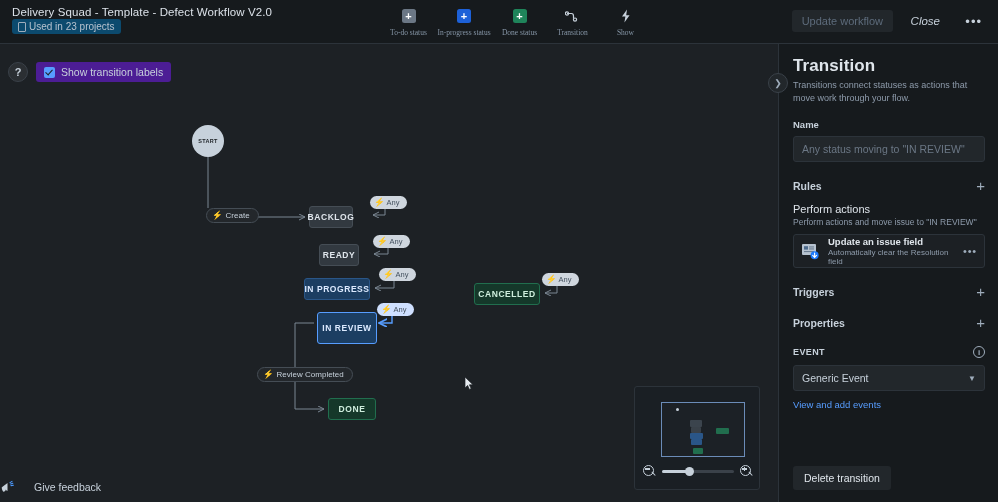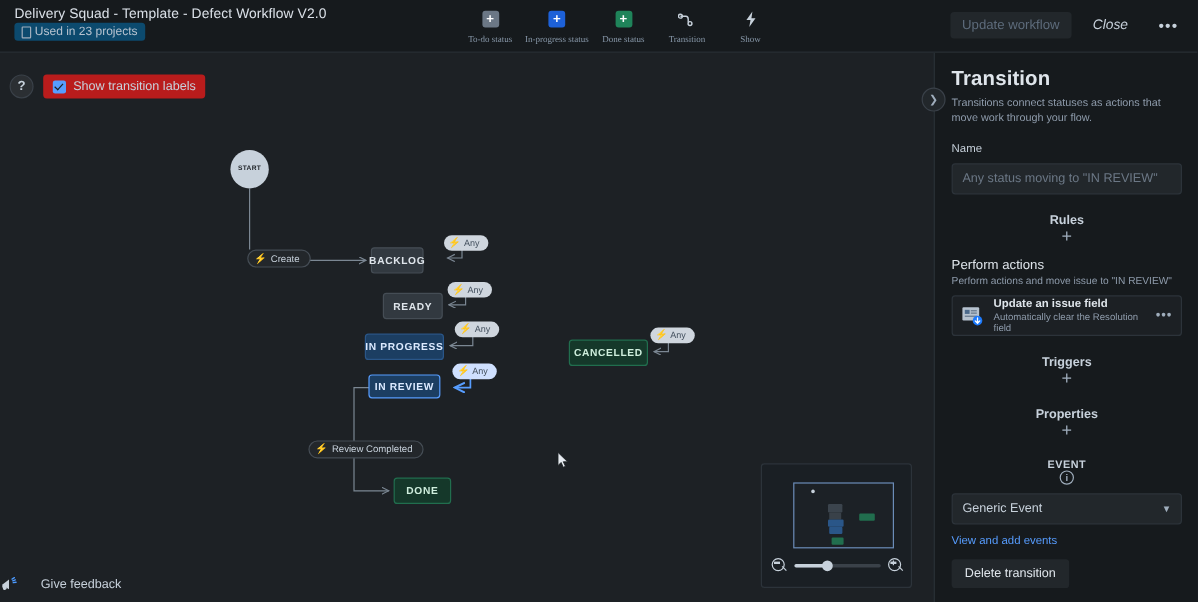--- a/index.html
+++ b/index.html
@@ -88,21 +88,21 @@
   }
   .help-btn {
     width: 20px; height: 20px; border-radius: 50%;
     background: #2b2f33; color: #c7d1db;
     display: flex; align-items: center; justify-content: center;
     font-size: 11px; font-weight: 700; cursor: pointer;
     border: 1px solid #3a4149;
   }
   .chk-wrap {
     display: flex; align-items: center; gap: 6px;
-    background: #b91c1c; border-radius: 3px;
+    background: #4c1d95; border-radius: 3px;
     padding: 4px 8px; cursor: pointer;
   }
   .chk-box {
     width: 11px; height: 11px; border-radius: 2px;
     background: #579dff; position: relative; flex: none;
   }
   .chk-box:after {
     content: ""; position: absolute; left: 3.2px; top: 1.2px;
     width: 3.2px; height: 6px;
     border: solid #1d2125; border-width: 0 1.6px 1.6px 0;
@@ -211,30 +211,30 @@
   .collapse-btn {
     position: absolute; left: -11px; top: 29px;
     width: 20px; height: 20px; border-radius: 50%;
     background: #22272b; border: 1px solid #3a4149;
     color: #9fadbc; display: flex; align-items: center; justify-content: center;
     font-size: 9px; cursor: pointer; z-index: 5;
   }
   .pbody { position: absolute; left: 0; top: 0; width: 220px; padding: 12px 14px 0 14px; }
   .p-title { font-size: 17px; font-weight: 700; color: #dfe5eb; letter-spacing: .1px; }
   .p-desc { font-size: 9px; color: #8e9bab; line-height: 1.45; margin-top: 3px; }
-  .p-lbl { font-size: 9.5px; font-weight: 400; color: #c7d1db; margin-top: 14px; }
+  .p-lbl { font-size: 9.5px; font-weight: 700; color: #c7d1db; margin-top: 14px; }
   .p-input {
     margin-top: 6px; height: 26px; width: 192px;
     background: #22272b; border: 1px solid #2c333a; border-radius: 3px;
     display: flex; align-items: center; padding: 0 8px;
     font-size: 10.5px; color: #6b7785; cursor: text;
   }
   .p-sec {
     margin-top: 16px; width: 192px;
-    display: flex; align-items: center; justify-content: space-between; flex-direction: column;
+    display: flex; align-items: center; justify-content: space-between;
   }
   .p-sec .t { font-size: 10.5px; font-weight: 700; color: #c7d1db; }
   .p-plus { font-size: 15px; color: #9fadbc; cursor: pointer; line-height: 1; font-weight: 300; }
   .p-info {
     width: 12px; height: 12px; border-radius: 50%;
     border: 1.2px solid #9fadbc; color: #9fadbc;
     font-size: 8px; display: flex; align-items: center; justify-content: center;
     cursor: pointer; font-weight: 700;
   }
   .pa-title { font-size: 11px; font-weight: 400; color: #dfe5eb; margin-top: 10px; }
@@ -350,27 +350,27 @@
 
         <path d="M314,279 L295,279 L295,365 L324,365" stroke="#7b8793" stroke-width="1" fill="none" marker-end="url(#ah)"></path>
       </svg>
 
       <div class="node start" style="left:192px;top:81px;width:32px;height:32px;">
         <span>START</span>
       </div>
       <div class="node grey" style="left:309px;top:162px;width:44px;height:22px;">
         <span>BACKLOG</span>
       </div>
-      <div class="node grey" style="left:319px;top:200px;width:50px;height:22px;">
+      <div class="node grey" style="left:319px;top:200px;width:40px;height:22px;">
         <span>READY</span>
       </div>
       <div class="node blue" style="left:304px;top:234px;width:66px;height:22px;">
         <span>IN PROGRESS</span>
       </div>
-      <div class="node blue sel" style="left:307px;top:268px;width:60px;height:20px;">
+      <div class="node blue sel" style="left:317px;top:268px;width:60px;height:32px;">
         <span>IN REVIEW</span>
       </div>
       <div class="node green" style="left:474px;top:239px;width:66px;height:22px;">
         <span>CANCELLED</span>
       </div>
       <div class="node green" style="left:328px;top:354px;width:48px;height:22px;">
         <span>DONE</span>
       </div>
 
       <div class="tlabel" style="left:206px;top:164px;">

